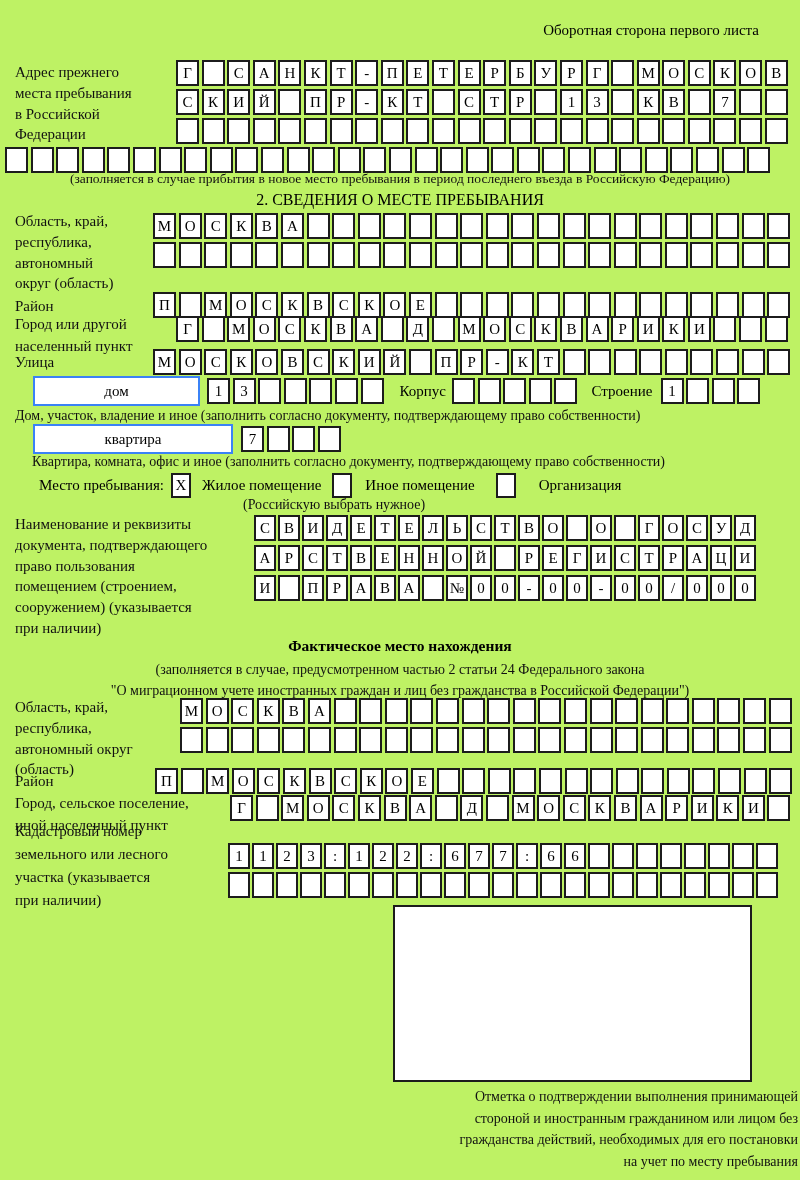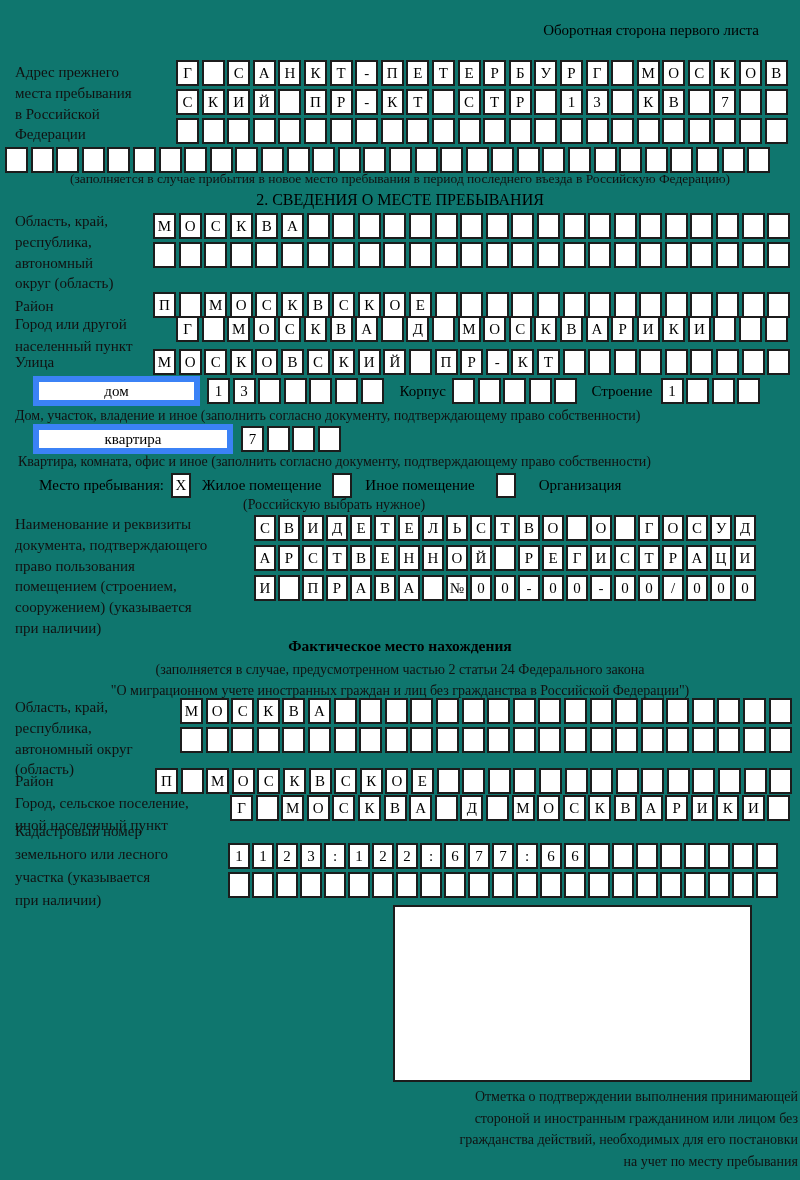--- a/index.html
+++ b/index.html
@@ -1,17 +1,17 @@
 <!DOCTYPE html>
 <html><head>
 <meta charset="utf-8">
 <style>
   html,body{margin:0;padding:0;background:#fff;}
   .page{
-    position:relative;width:800px;height:1180px;background:#0f766e;color:#000;
+    position:relative;width:800px;height:1180px;background:#bef264;color:#000;
     font-family:"Liberation Serif","DejaVu Serif",serif;overflow:hidden;
   }
   .abs{position:absolute;}
   .flabel{
     position:absolute;font-size:15px;line-height:20.8px;white-space:pre-line;color:#111;
   }
   .cellcol{position:absolute;display:flex;flex-direction:column;gap:3px;}
   .cellrow{display:flex;gap:2.6px;}
   .cellrow.abs{position:absolute;}
   .cellrow.sm{gap:2px;}
@@ -21,21 +21,21 @@
     font-size:15px;line-height:1;background:#fff;
   }
   .sm .cell{width:22px;}
   .note{position:absolute;font-size:13.5px;color:#111;white-space:pre-line;}
   .center{left:0;width:800px;text-align:center;}
   .sec-title{position:absolute;font-weight:normal;font-size:16px;color:#000;}
   .sub-title{position:absolute;font-weight:bold;font-size:15.5px;color:#000;}
   .inline-note{position:absolute;font-size:14px;color:#111;}
   .hrow{position:absolute;display:flex;align-items:center;}
   .widebox{
-    border:6px solid #3b82f6;box-sizing:border-box;height:30px;background:#fff;
+    border:2px solid #3b82f6;box-sizing:border-box;height:30px;background:#fff;
     display:flex;align-items:center;justify-content:center;font-size:15px;
   }
   .cb{
     width:20px;height:25px;border:2px solid #1c1c1c;box-sizing:border-box;background:#fff;
     display:flex;align-items:center;justify-content:center;font-size:15px;flex:0 0 auto;
   }
   .opt-label{font-size:15px;white-space:nowrap;}
   .stamp{
     position:absolute;left:393px;top:905px;width:359px;height:177px;
     border:2px solid #1c1c1c;box-sizing:border-box;background:#fff;
@@ -352,21 +352,21 @@
 
   <div class="hrow" style="left:33px;top:424px">
     <div class="widebox" style="width:200px">квартира</div>
     <div class="cellrow" style="margin-left:8px">
         <div class="cell">7</div>
         <div class="cell"></div>
         <div class="cell"></div>
         <div class="cell"></div>
       </div>
   </div>
-  <div class="inline-note" style="left:18px;top:454px">Квартира, комната, офис и иное (заполнить согласно документу, подтверждающему право собственности)</div>
+  <div class="inline-note" style="left:32px;top:454px">Квартира, комната, офис и иное (заполнить согласно документу, подтверждающему право собственности)</div>
 
   <div class="hrow" style="left:39px;top:473px">
     <div class="opt-label">Место пребывания:</div>
     <div class="cb" style="margin-left:7px">X</div>
     <div class="opt-label" style="margin-left:11px">Жилое помещение</div>
     <div class="cb" style="margin-left:11px"></div>
     <div class="opt-label" style="margin-left:13px">Иное помещение</div>
     <div class="cb" style="margin-left:21px"></div>
     <div class="opt-label" style="margin-left:23px">Организация</div>
   </div>

